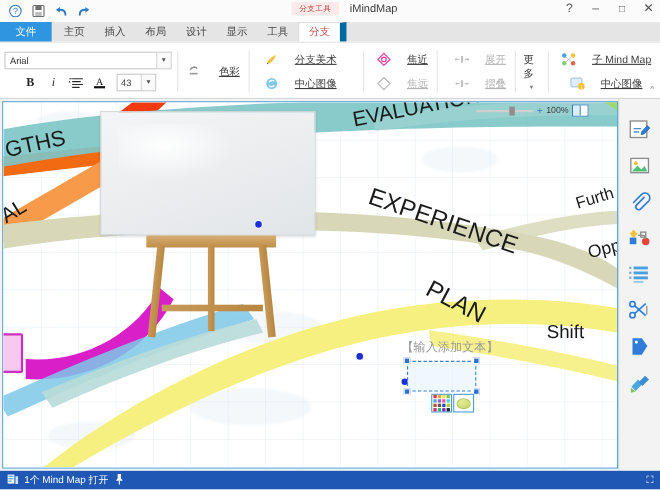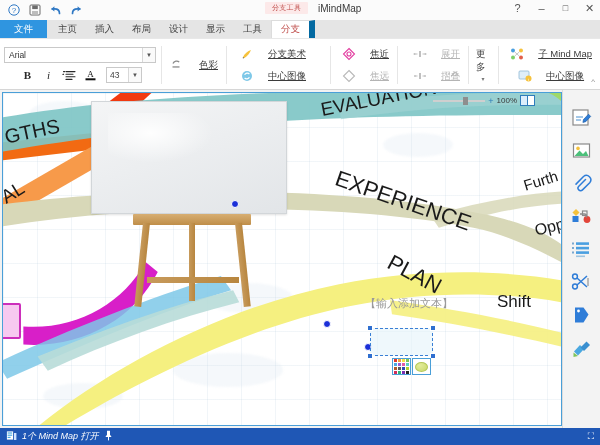--- a/index.html
+++ b/index.html
@@ -310,21 +310,21 @@
 
   
   .statusbar {
     flex: 0 0 17px; height: 17px;
     background: #1f57b5;
     display: flex; align-items: center;
     color: #fff; font-size: 9px;
     position: relative;
     padding: 0 6px;
   }
-  .sb-left { display: flex; align-items: center; gap: 5px; font-style: italic; }
+  .sb-left { display: flex; align-items: center; gap: 5px; }
   .sb-center {
     position: absolute; left: 0; right: 0;
     display: flex; justify-content: center; gap: 0;
     pointer-events: none;
   }
   .sb-hint { font-size: 9px; }
   .sb-right { margin-left: auto; display: flex; align-items: center; }
 </style>
 </head>
 <body>
@@ -583,21 +583,21 @@
 
         <div class="mm-label" style="left:2px; top:33px; font-size:20px; transform:rotate(-12deg); transform-origin:left center;">GTHS</div>
         <div class="mm-label" style="left:0px; top:95px; font-size:19px; transform:rotate(-32deg); transform-origin:left center;">AL</div>
         <div class="mm-label" style="left:318px; top:6px; font-size:19px; transform:rotate(-11deg); transform-origin:left center;">EVALUATION</div>
         <div class="mm-label" style="left:333px; top:72px; font-size:22px; transform:rotate(19deg); transform-origin:left center;">EXPERIENCE</div>
         <div class="mm-label" style="left:386px; top:155px; font-size:22px; transform:rotate(28deg); transform-origin:left center;">PLAN</div>
         <div class="mm-label" style="left:521px; top:84px; font-size:15px; transform:rotate(-17deg); transform-origin:left center;">Furth</div>
         <div class="mm-label" style="left:532px; top:129px; font-size:16px; transform:rotate(-14deg); transform-origin:left center;">Opp</div>
         <div class="mm-label" style="left:494px; top:199px; font-size:17px;">Shift</div>
 
-        <div class="placeholder-txt" style="left:362px; top:203px;">【输入添加文本】</div>
+        <div class="placeholder-txt" style="left:362px; top:215px;">【输入添加文本】</div>
 
         <div class="dot-handle" style="left:320px; top:227px;"></div>
         <div class="dot-handle" style="left:361px; top:250px;"></div>
 
         <div class="sel-box" style="left:367px; top:235px; width:63px; height:28px;">
           <div class="handle" style="left:-4px; top:-4px;"></div>
           <div class="handle" style="right:-4px; top:-4px;"></div>
           <div class="handle" style="left:-4px; bottom:-4px;"></div>
           <div class="handle" style="right:-4px; bottom:-4px;"></div>
         </div>

